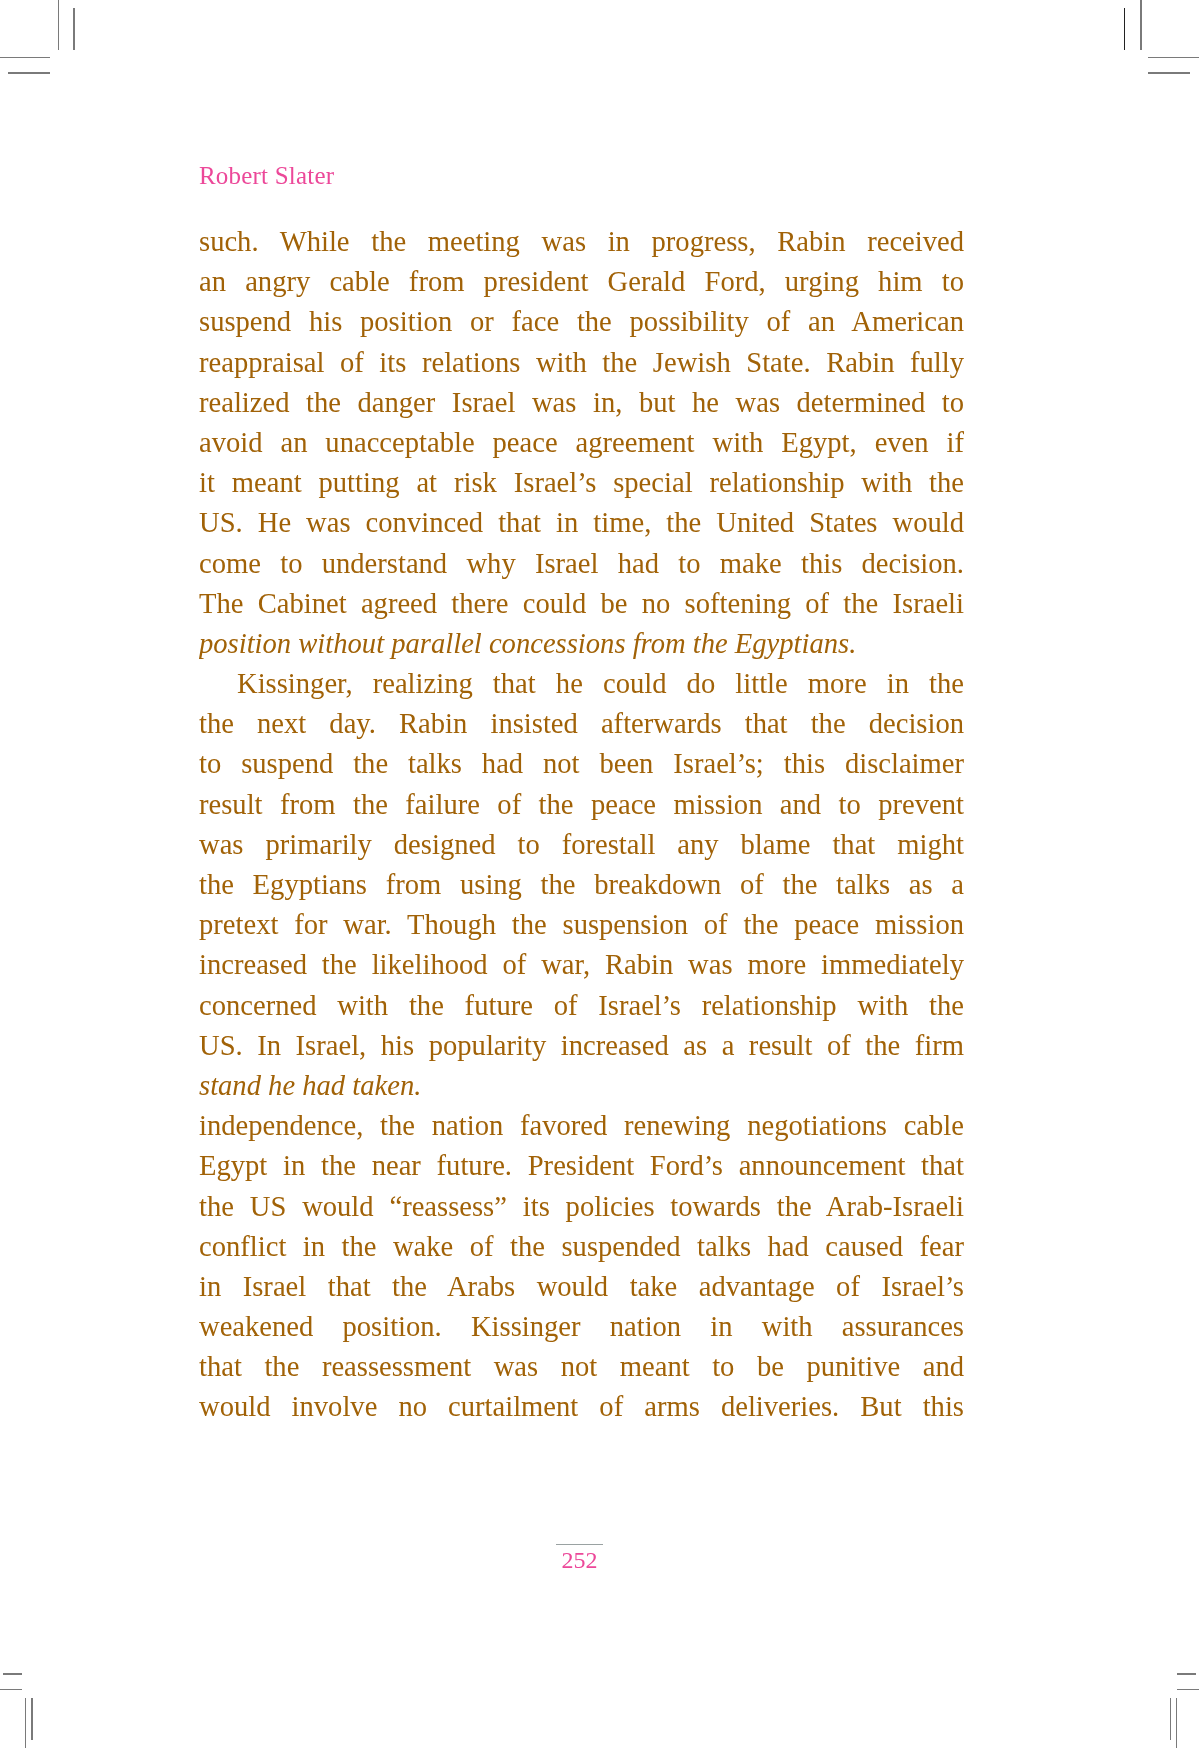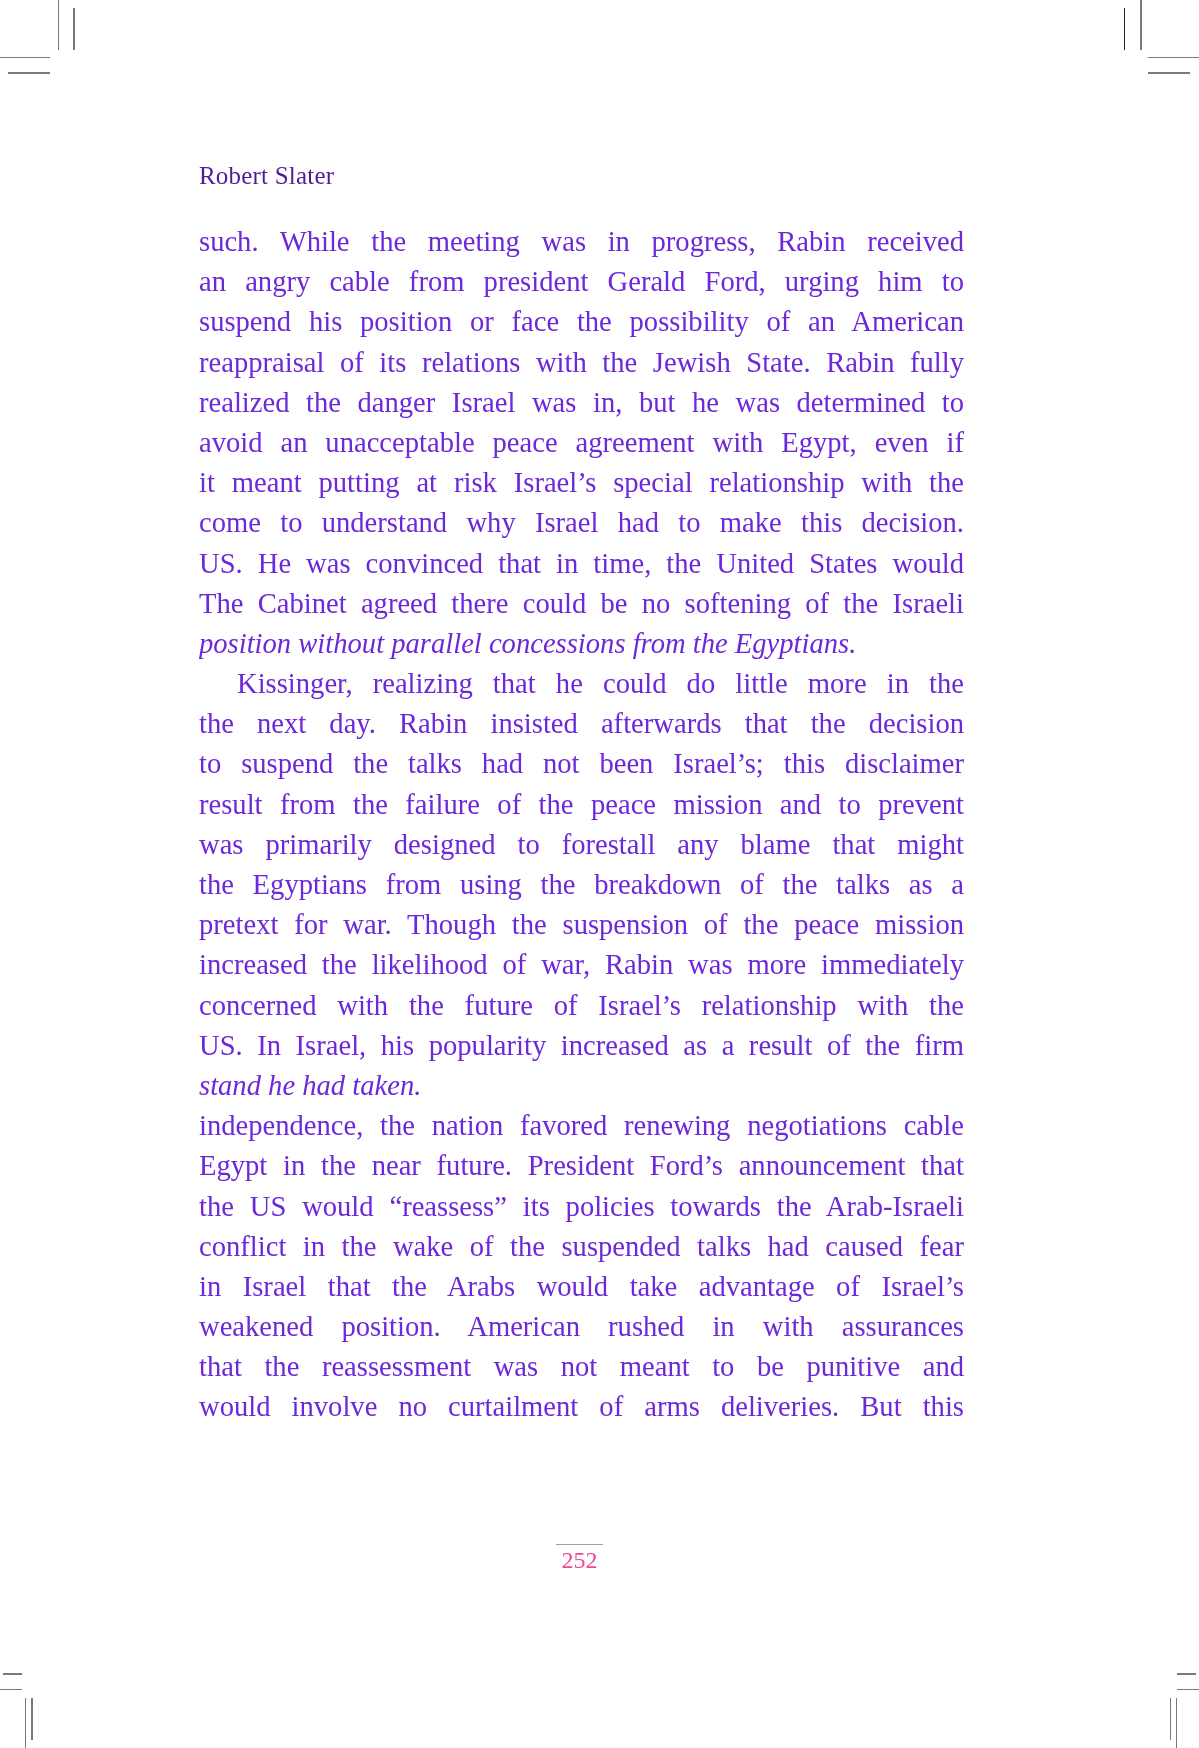--- a/index.html
+++ b/index.html
@@ -1,26 +1,26 @@
 <!DOCTYPE html>
 <html><head>
 <meta charset="utf-8">
 <style>
   html, body { margin: 0; padding: 0; background: #ffffff; }
   body { width: 1199px; height: 1748px; position: relative; overflow: hidden; }
   .mark { position: absolute; background: #7a7a7a; }
   .running-head {
     position: absolute; left: 199px; top: 162px;
-    font-family: "Liberation Serif", serif; font-size: 25px; color: #4c1d95;
+    font-family: "Liberation Serif", serif; font-size: 25px; color: #ec4899;
     letter-spacing: 0.2px;
   }
   .text-block {
     position: absolute; left: 199px; top: 222px; width: 765px;
     font-family: "Liberation Serif", serif; font-size: 28.6px; line-height: 40.2px;
-    color: #6d28d9;
+    color: #a16207;
   }
   .line { display: block; text-align: justify; text-align-last: justify; white-space: nowrap; height: 40.2px; overflow: hidden; }
   .line.last { text-align-last: left; font-style: italic; }
   .line.indent { padding-left: 38px; }
   .folio-rule { position: absolute; left: 556px; top: 1544px; width: 47px; height: 1px; background: #9aa2a2; }
   .folio {
     position: absolute; left: 556px; top: 1547px; width: 47px; text-align: center;
     font-family: "Liberation Serif", serif; font-size: 24px; color: #ec4899;
   }
 </style>
@@ -51,22 +51,22 @@
 
 <div class="text-block" id="text-block">
     <div>
       <span class="line">such. While the meeting was in progress, Rabin received</span>
       <span class="line">an angry cable from president Gerald Ford, urging him to</span>
       <span class="line">suspend his position or face the possibility of an American</span>
       <span class="line">reappraisal of its relations with the Jewish State. Rabin fully</span>
       <span class="line">realized the danger Israel was in, but he was determined to</span>
       <span class="line">avoid an unacceptable peace agreement with Egypt, even if</span>
       <span class="line">it meant putting at risk Israel’s special relationship with the</span>
+      <span class="line">US. He was convinced that in time, the United States would</span>
       <span class="line">come to understand why Israel had to make this decision.</span>
-      <span class="line">US. He was convinced that in time, the United States would</span>
       <span class="line">The Cabinet agreed there could be no softening of the Israeli</span>
       <span class="line last">position without parallel concessions from the Egyptians.</span>
     </div>
     <div>
       <span class="line indent">Kissinger, realizing that he could do little more in the</span>
       <span class="line">the next day. Rabin insisted afterwards that the decision</span>
       <span class="line">to suspend the talks had not been Israel’s; this disclaimer</span>
       <span class="line">result from the failure of the peace mission and to prevent</span>
       <span class="line">was primarily designed to forestall any blame that might</span>
       <span class="line">the Egyptians from using the breakdown of the talks as a</span>
@@ -75,20 +75,20 @@
       <span class="line">concerned with the future of Israel’s relationship with the</span>
       <span class="line">US. In Israel, his popularity increased as a result of the firm</span>
       <span class="line last">stand he had taken.</span>
     </div>
     <div>
       <span class="line">independence, the nation favored renewing negotiations cable</span>
       <span class="line">Egypt in the near future. President Ford’s announcement that</span>
       <span class="line">the US would “reassess” its policies towards the Arab-Israeli</span>
       <span class="line">conflict in the wake of the suspended talks had caused fear</span>
       <span class="line">in Israel that the Arabs would take advantage of Israel’s</span>
-      <span class="line">weakened position. American rushed in with assurances</span>
+      <span class="line">weakened position. Kissinger nation in with assurances</span>
       <span class="line">that the reassessment was not meant to be punitive and</span>
       <span class="line">would involve no curtailment of arms deliveries. But this</span>
     </div>
   </div>
 
 <div class="folio-rule"></div>
 <div class="folio">252</div>
 
 </body></html>

